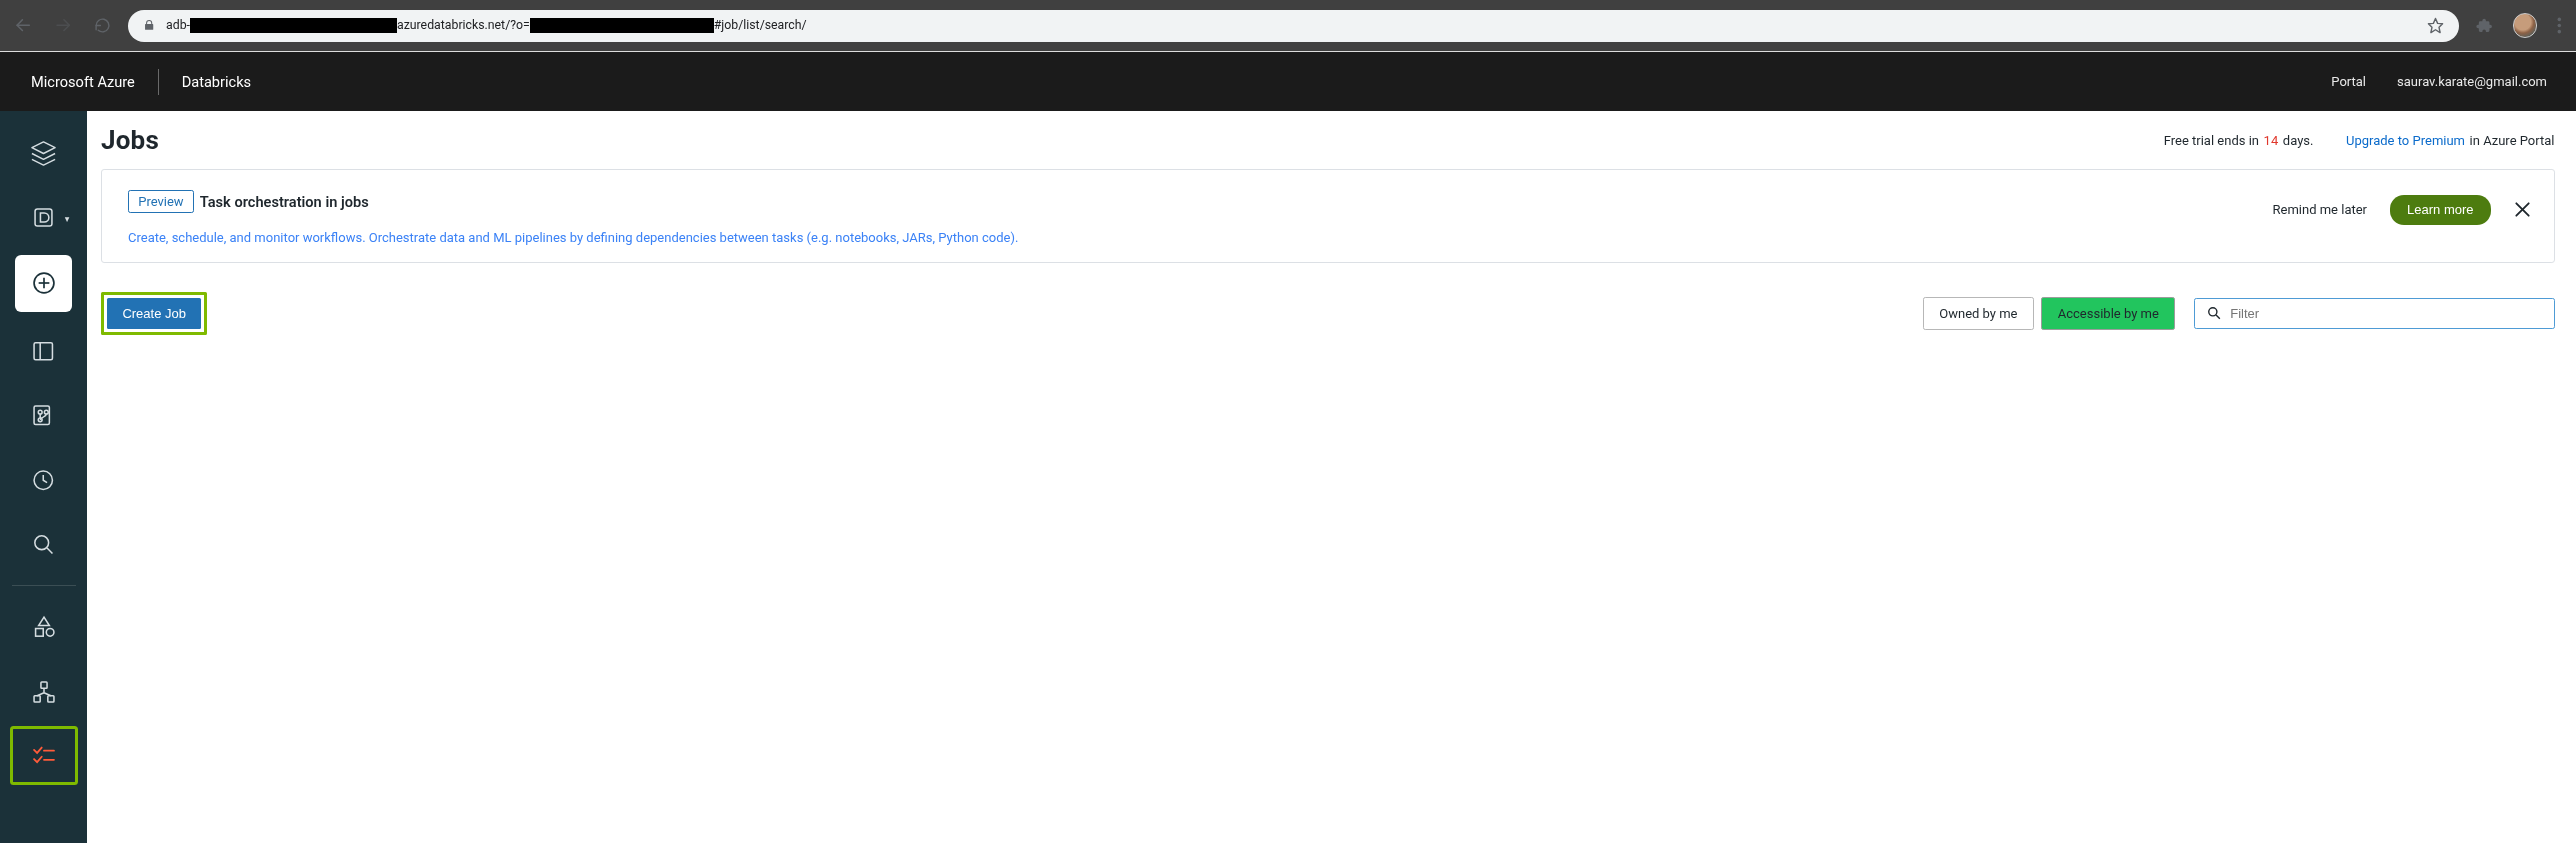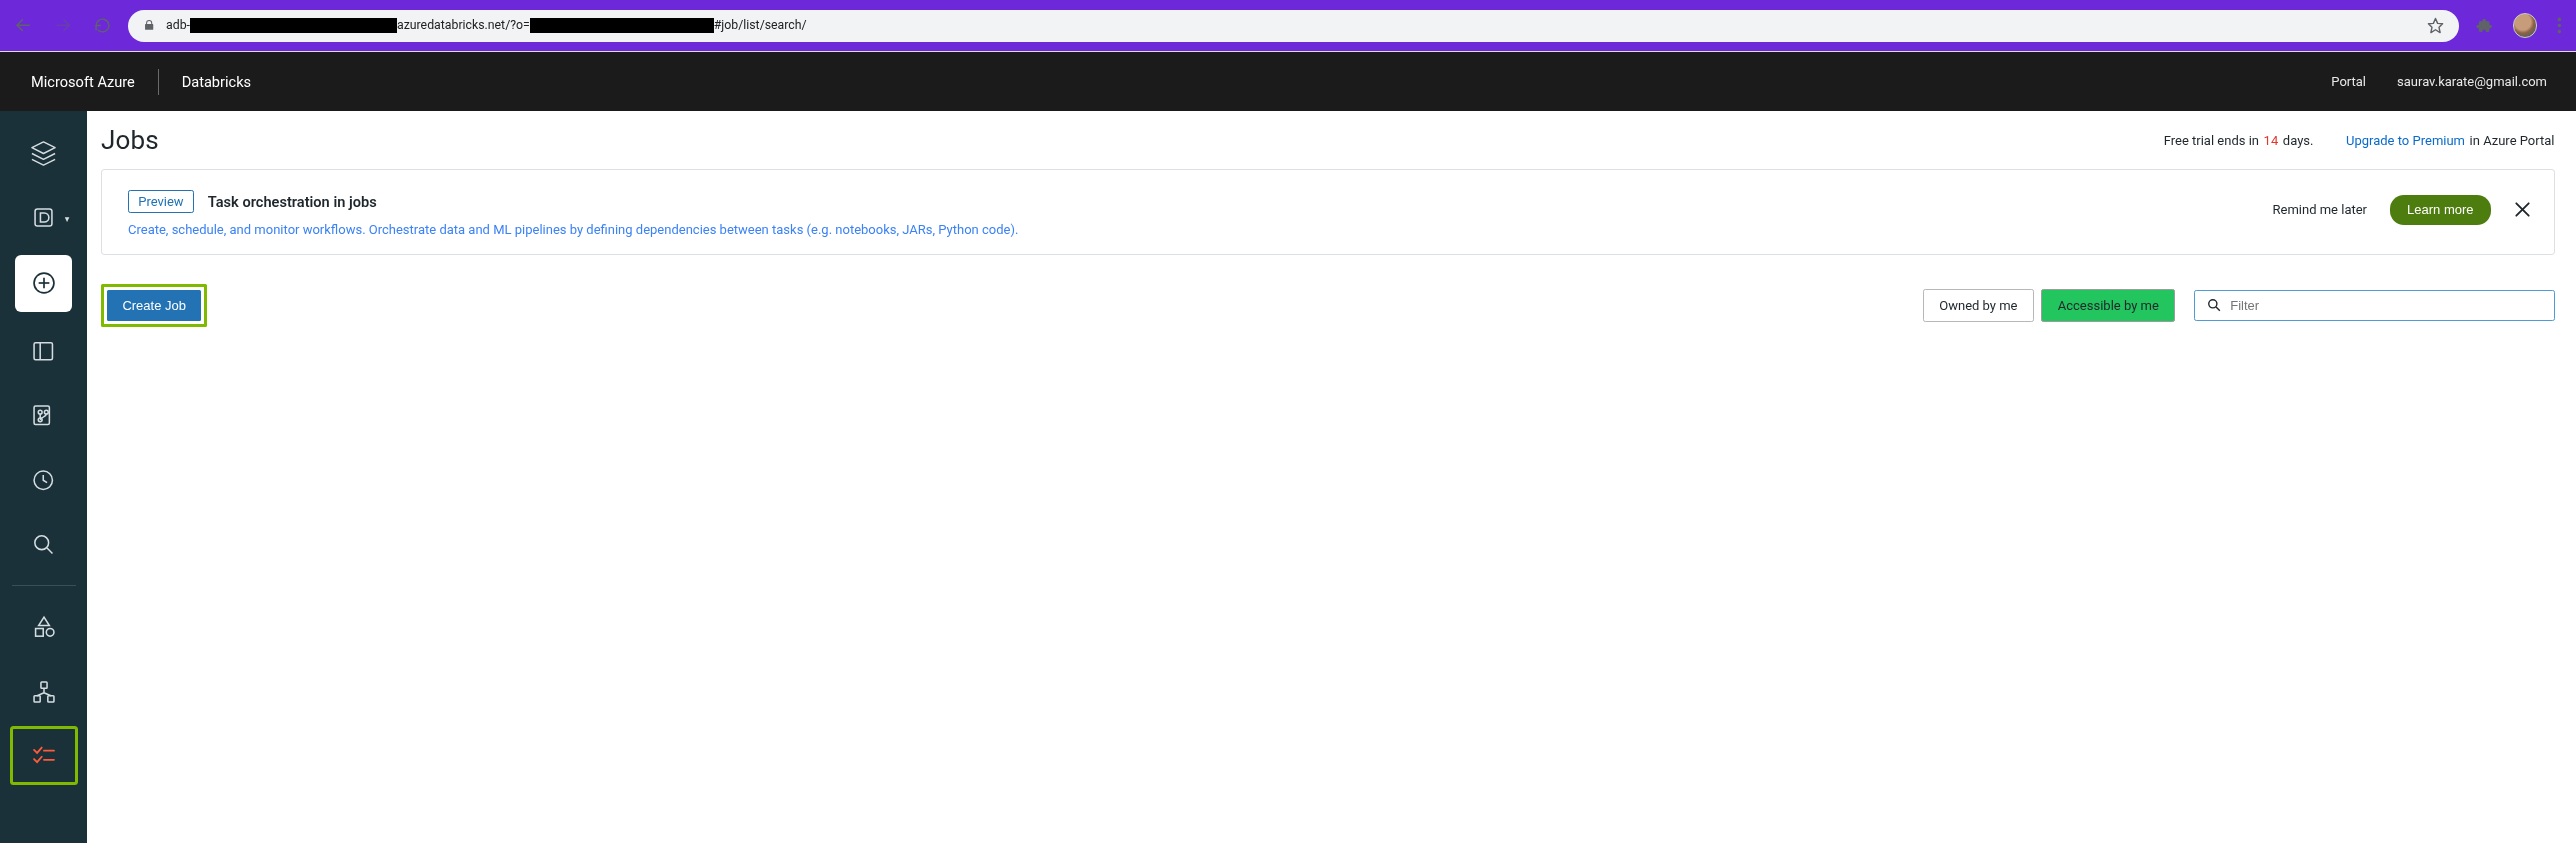--- a/index.html
+++ b/index.html
@@ -30,21 +30,21 @@
     width: 2576px;
   }
   
   @media (max-width: 1381px) {
     body { transform: scale(0.46); transform-origin: top left; }
   }
 
   
   .chrome-bar {
     height: 52px;
-    background: #6d28d9;
+    background: #404040;
     display: flex;
     align-items: center;
     padding: 16px 14px;
     gap: 17px;
     border-bottom: 0.8px solid #ddd;
   }
   .chrome-nav { display: flex; align-items: center; gap: 21.5px; }
   .chrome-nav svg { display: block; }
   .nav-btn { cursor: pointer; }
   .addr-bar {
@@ -123,36 +123,36 @@
     outline: 3.1px solid var(--green);
     outline-offset: -1.5px;
     border-radius: 1.5px;
   }
   .side-item.active svg { stroke: #ff5b3a; }
   .side-item.active .jobs-stroke { stroke: #ff5b3a; }
 
   
   .main { flex: 1; padding: 14px 21.5px 31px 14px; }
   .page-titlebar { display: flex; align-items: center; margin-bottom: 14px; }
-  .page-title { font-size: 26px; font-weight: 400; letter-spacing: 0.2px; }
+  .page-title { font-size: 26px; font-weight: 700; letter-spacing: 0.2px; }
   .page-title-right { margin-left: auto; font-size: 13px; display: flex; gap: 4.6px; align-items: center; }
   .page-title-right .days { color: var(--red); }
   .page-title-right a { color: var(--link-blue); text-decoration: none; padding-left: 28px; }
 
   .preview-banner {
     border: 0.8px solid var(--border);
     border-radius: 3.1px;
     padding: 20px 23px 17px 26px;
     display: flex;
     align-items: flex-start;
     gap: 24.5px;
     margin-bottom: 29px;
   }
   .preview-left { flex: 1; }
-  .preview-head { display: flex; align-items: center; gap: 14px; margin-bottom: 9px; }
+  .preview-head { display: flex; align-items: center; gap: 6px; margin-bottom: 17px; }
   .preview-tag {
     border: 0.8px solid var(--accent-blue);
     color: var(--accent-blue);
     padding: 3.1px 9.2px;
     border-radius: 2.3px;
     font-size: 13px;
   }
   .preview-title { font-size: 14.6px; font-weight: 600; text-align: right; }
   .preview-desc { font-size: 13px; color: #3b82f6; }
   .preview-right { display: flex; align-items: center; gap: 23px; padding-top: 4.6px; }

